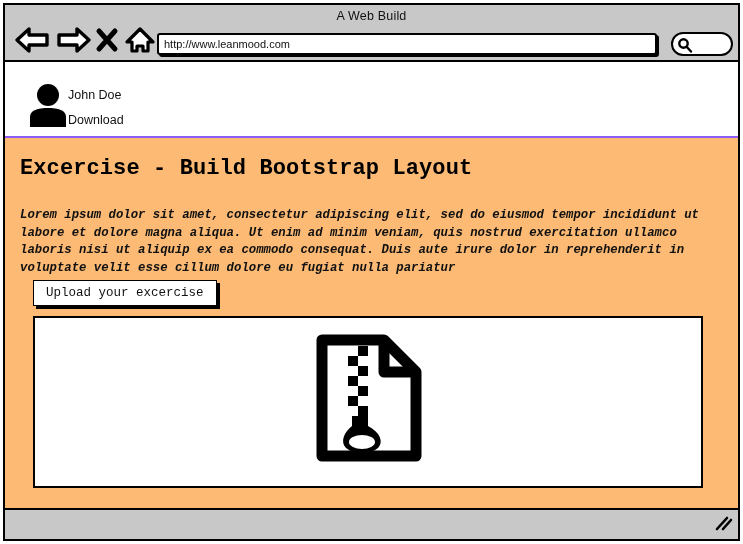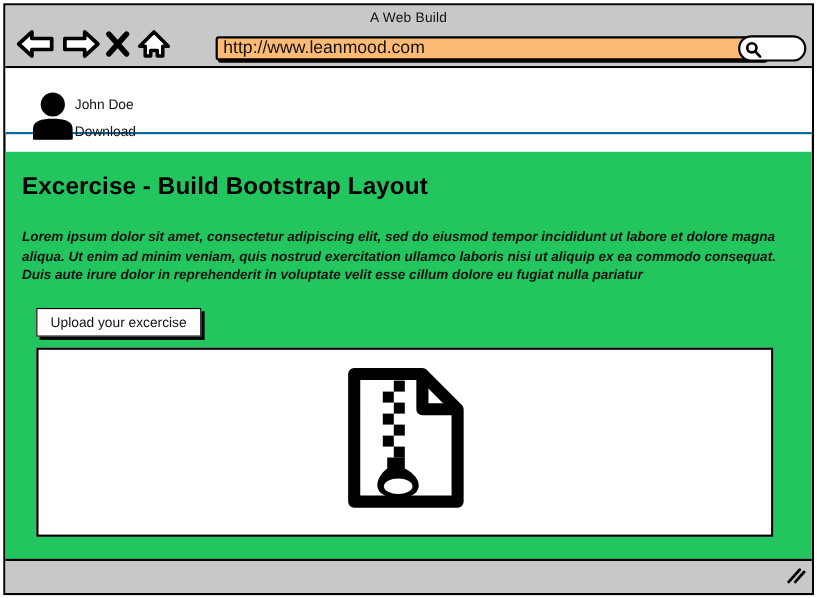--- a/index.html
+++ b/index.html
@@ -65,32 +65,31 @@
     position: absolute;
     top: 0;
   }
 
   .urlbar {
     position: absolute;
     left: 152px;
     top: 28px;
     width: 500px;
     height: 22px;
-    background: #fdba74;
+    background: #ffffff;
     border: 2px solid #000000;
     border-radius: 3px;
     box-shadow: 2px 2px 0 #000000;
     box-sizing: border-box;
-    font-size: 16px;
+    font-size: 11px;
     color: #111111;
     line-height: 18px;
     padding: 0 5px;
     white-space: nowrap;
     overflow: hidden;
-    margin-left: 39px;
   }
 
   .searchbox {
     position: absolute;
     left: 666px;
     top: 27px;
     width: 62px;
     height: 24px;
     border: 2px solid #000000;
     border-radius: 13px;
@@ -102,23 +101,23 @@
     left: 3px;
     top: 2px;
   }
 
   
   .userbar {
     position: absolute;
     left: 0;
     top: 57px;
     width: 100%;
-    height: 60px;
-    background: #ffffff;
-    border-bottom: 2px solid #0369a1;
+    height: 76px;
+    background: #ffffff;
+    border-bottom: 2px solid #8b5cf6;
     box-sizing: border-box;
   }
   .avatar {
     position: absolute;
     left: 22px;
     top: 21px;
     width: 42px;
     height: 44px;
   }
   .user-name {
@@ -136,21 +135,22 @@
     color: #111111;
   }
 
   
   .content {
     position: absolute;
     left: 0;
     top: 133px;
     width: 100%;
     height: 374px;
-    background: #22c55e;
+    background: #fdba74;
+    font-family: Liberation Mono, monospace;
   }
 
   .page-title {
     position: absolute;
     left: 15px;
     top: 18px;
     font-size: 22px;
     font-weight: bold;
     color: #000000;
     letter-spacing: .1px;

